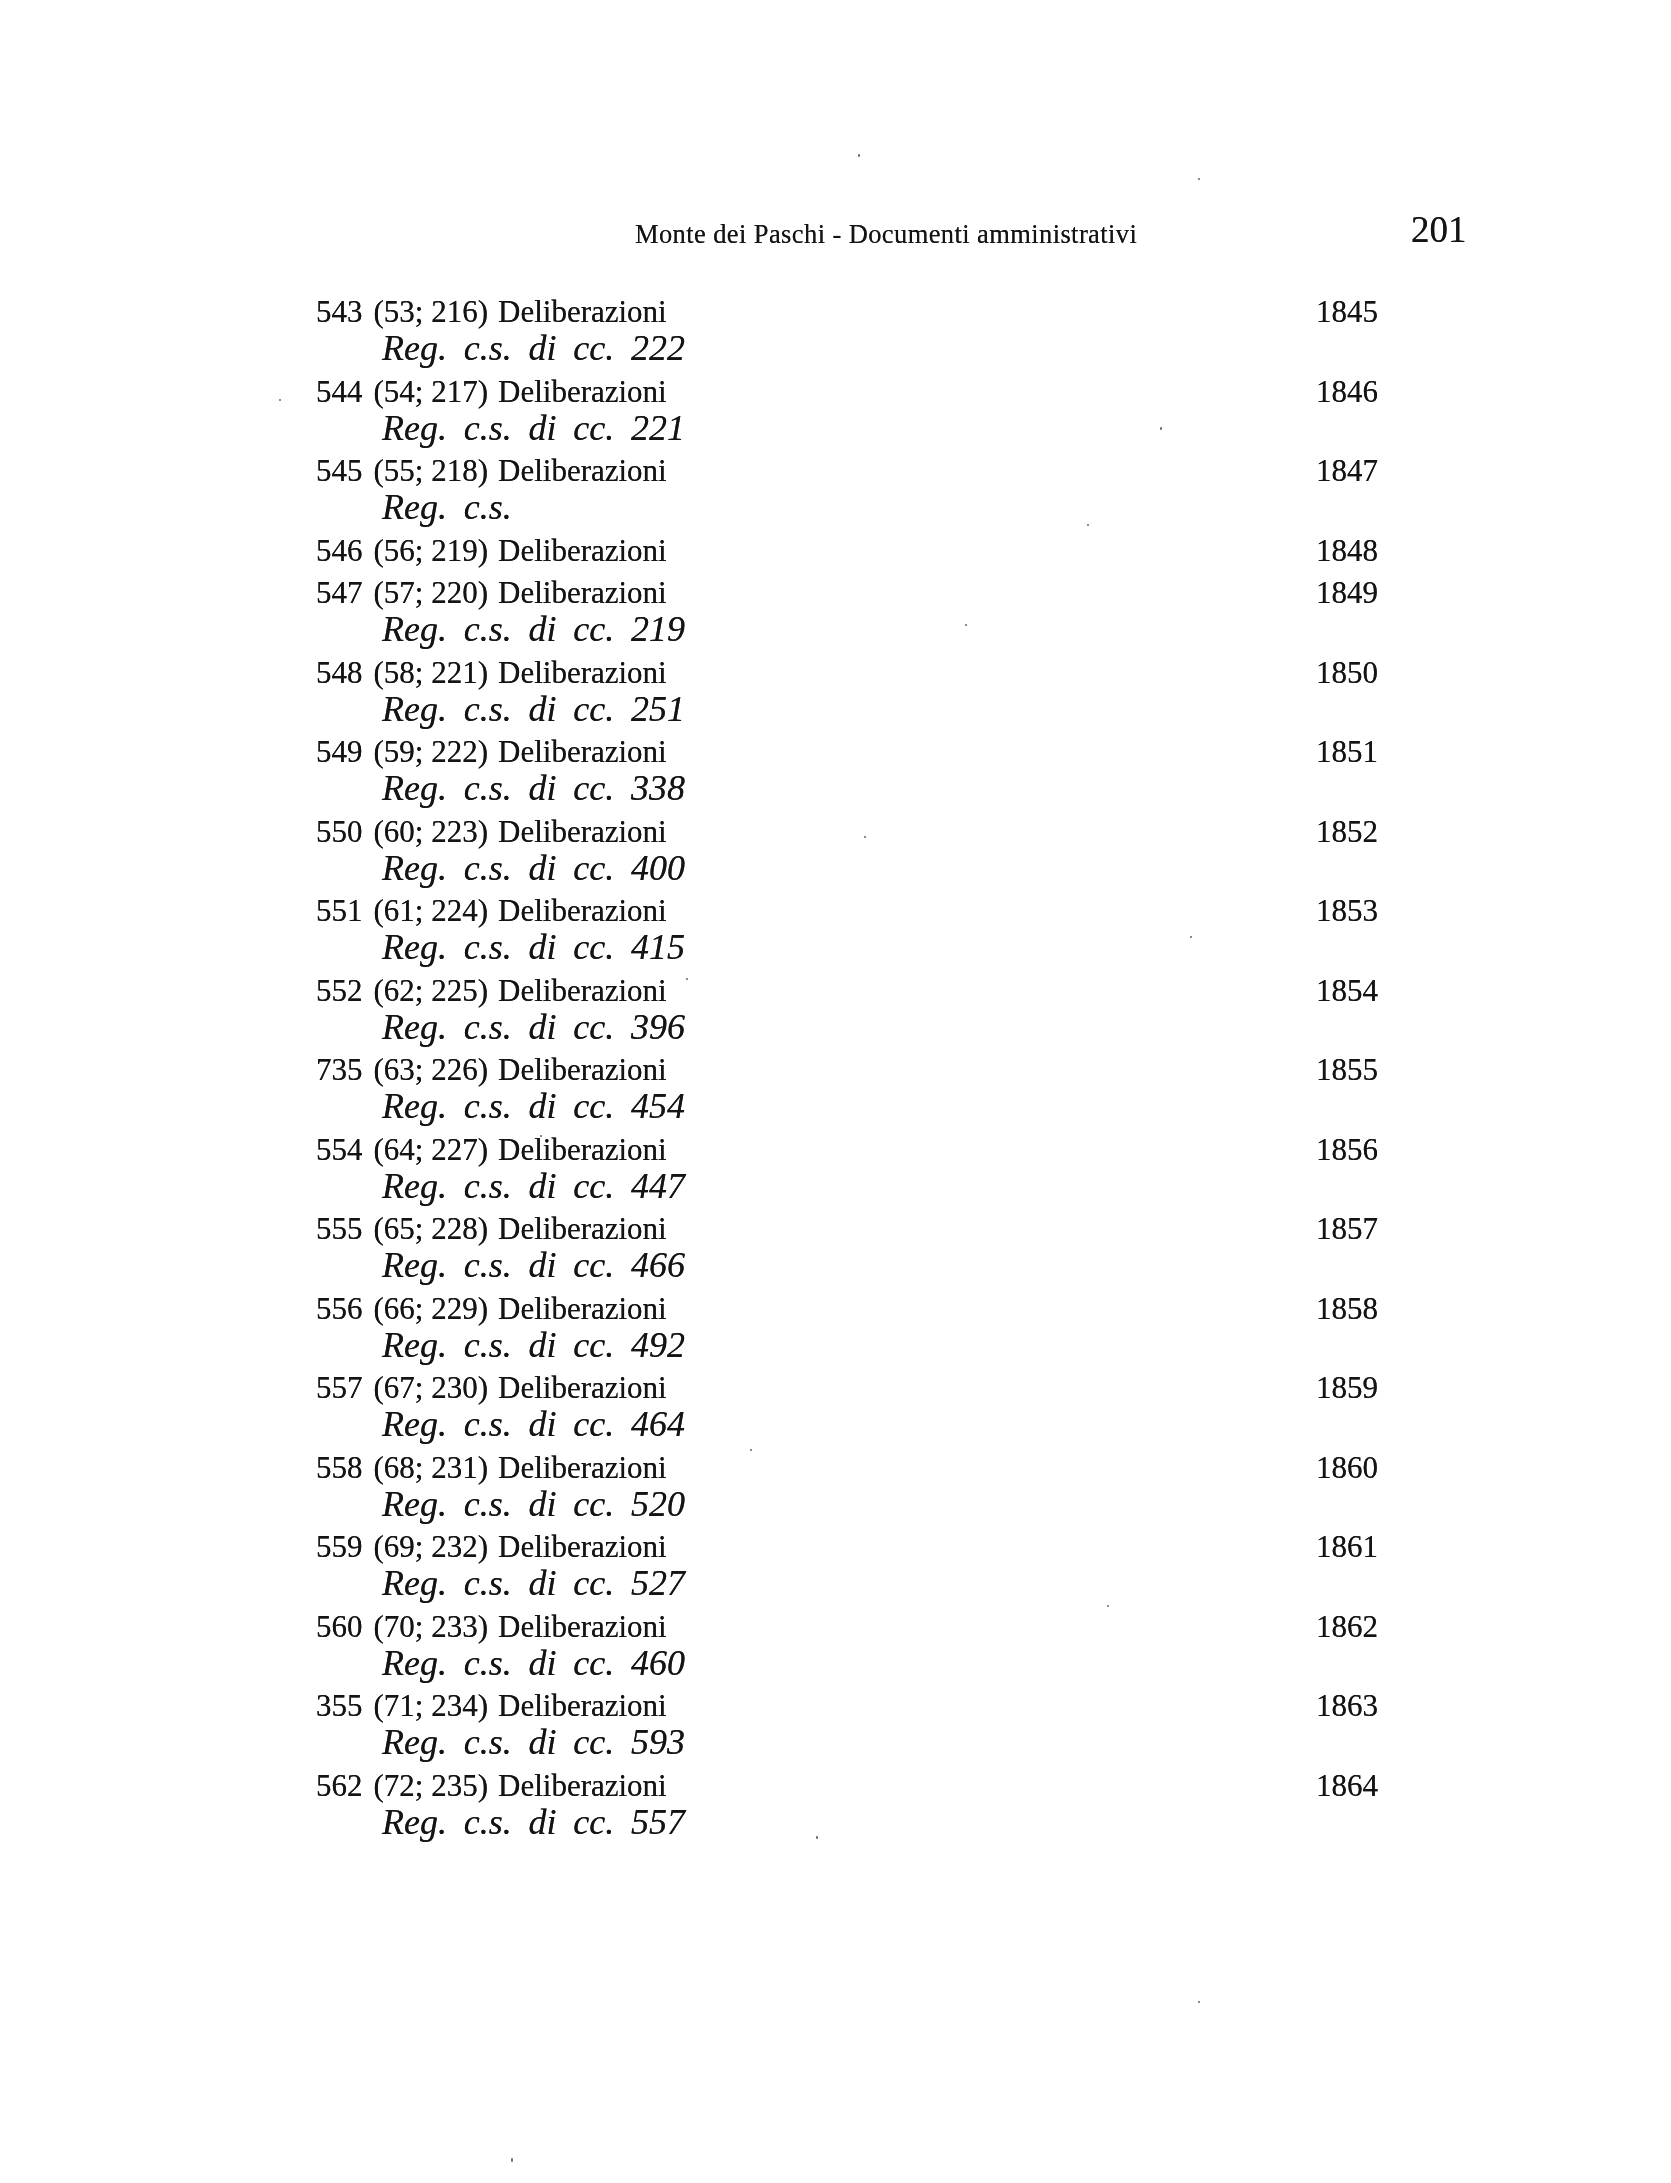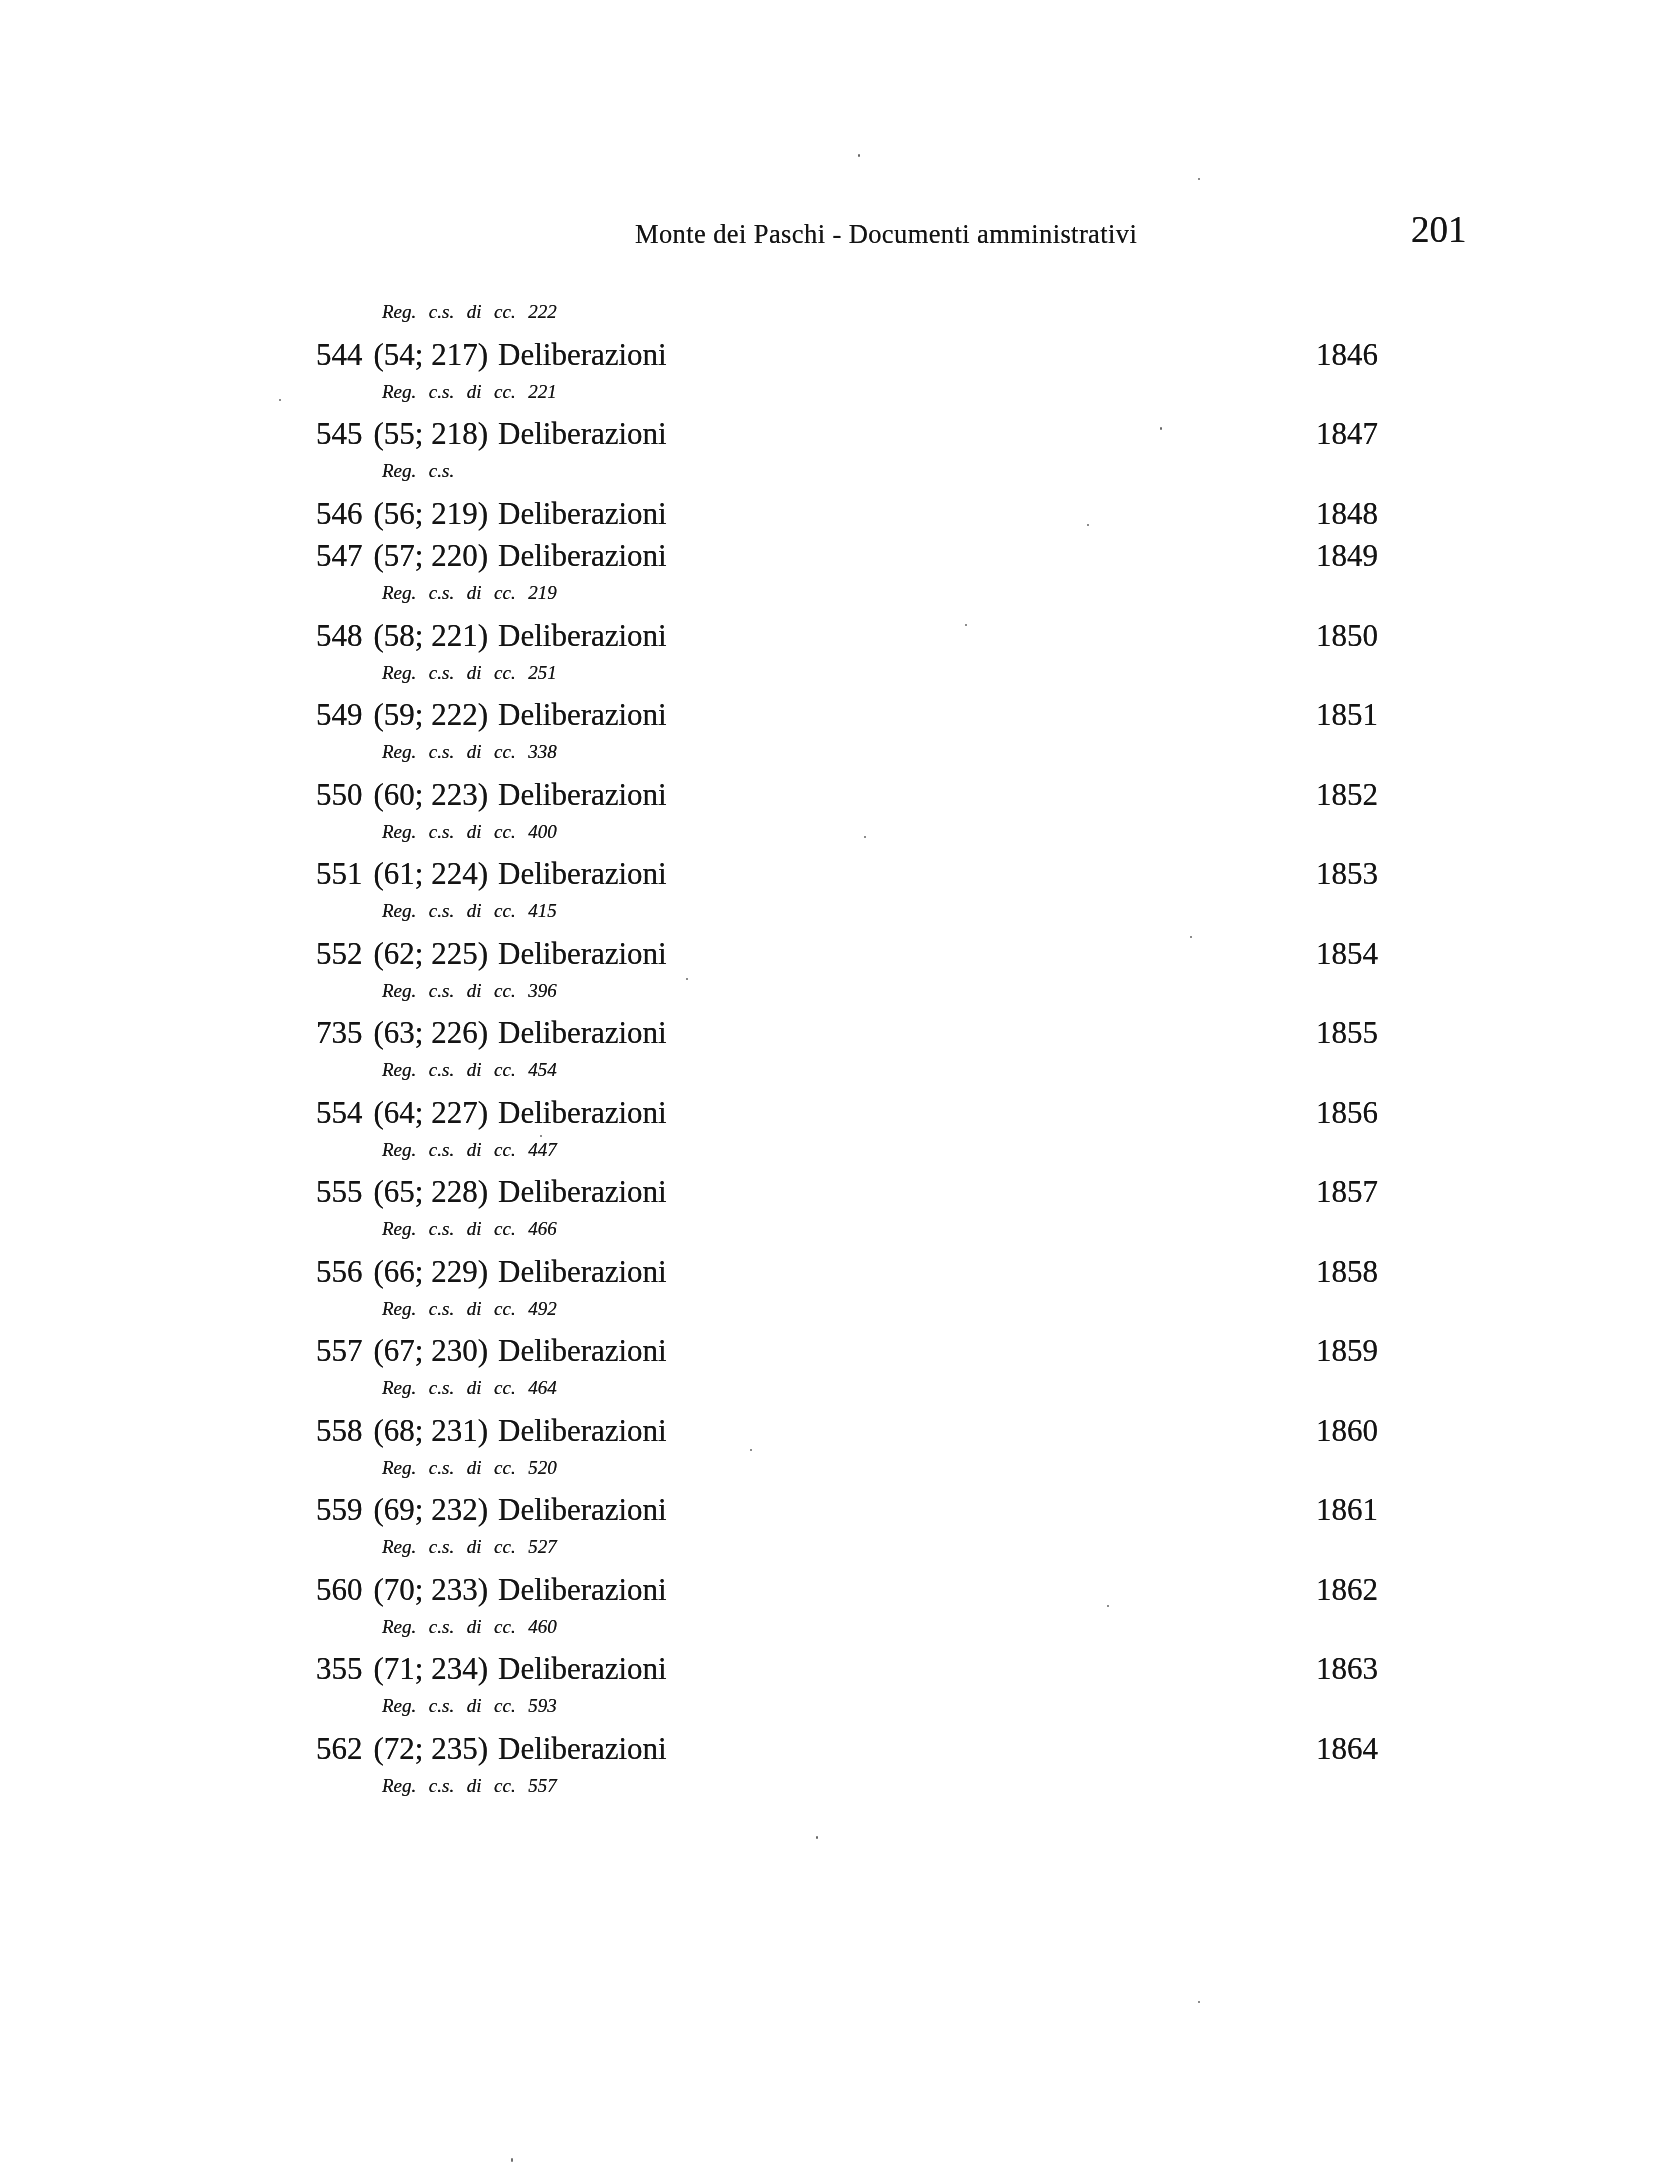--- a/index.html
+++ b/index.html
@@ -60,21 +60,21 @@
     margin-right: 10px;
   }
   .entry-year {
     position: absolute;
     right: 0;
     top: 0;
   }
   .entry-detail {
     margin-left: 66px;
     line-height: 37px;
-    font-size: 19px;
+    font-size: 36px;
     font-style: italic;
     word-spacing: 7.8px;
     white-space: nowrap;
     text-shadow: 0 0 0.5px rgba(0,0,0,0.75);
   }
   
   .speck {
     position: absolute;
     background: rgba(20,20,20,0.65);
     border-radius: 50%;
@@ -84,20 +84,24 @@
 <body>
 
 <div class="page">
 
   <div class="running-head">Monte dei Paschi - Documenti amministrativi</div>
 
   <div class="page-number">201</div>
 
   <div class="entries">
   <div class="entry">
+    <div class="entry-main">
+      <span class="entry-num">543</span><span class="entry-refs">(53; 216)</span><span class="entry-title">Deliberazioni</span>
+      <span class="entry-year">1845</span>
+    </div>
     <div class="entry-detail">Reg. c.s. di cc. 222</div>
   </div>
 
   <div class="entry">
     <div class="entry-main">
       <span class="entry-num">544</span><span class="entry-refs">(54; 217)</span><span class="entry-title">Deliberazioni</span>
       <span class="entry-year">1846</span>
     </div>
     <div class="entry-detail">Reg. c.s. di cc. 221</div>
   </div>

